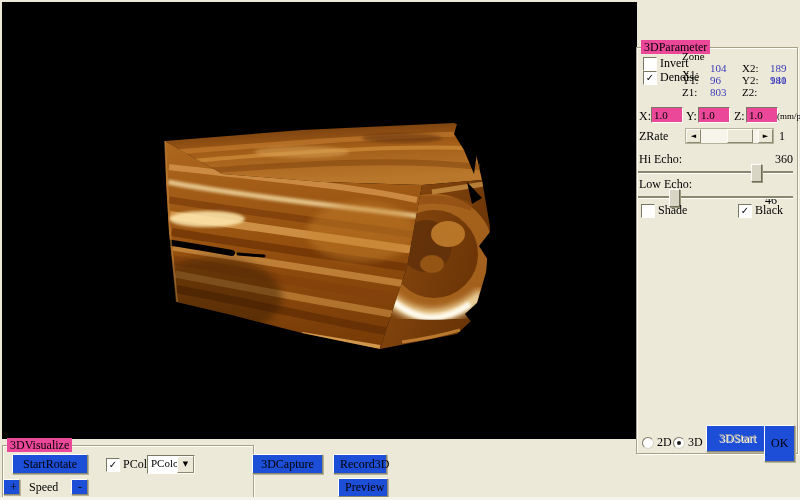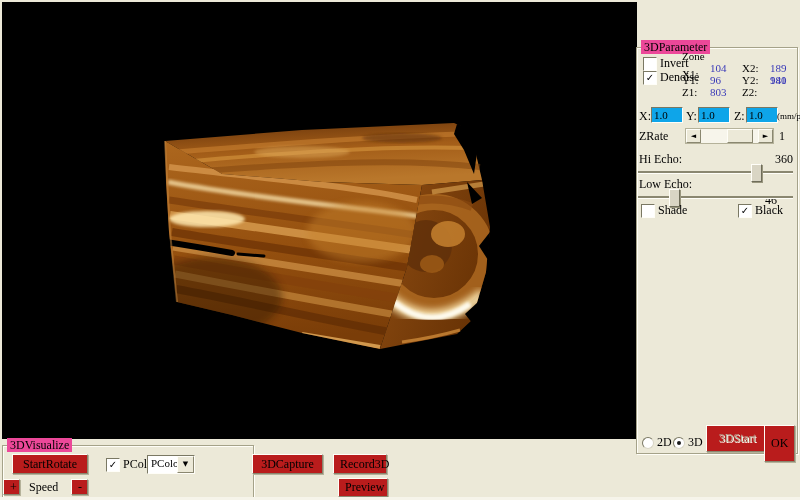--- a/index.html
+++ b/index.html
@@ -11,39 +11,39 @@
   .groupbox{position:absolute;border:1px solid #a5a289;
             box-shadow:inset 1px 1px 0 #fffef7,1px 1px 0 #fffef7;}
   .legend{position:absolute;top:-8px;left:4px;background:#ec4899;padding:0 3px;
           line-height:14px;white-space:nowrap;}
 
   .lbl{position:absolute;white-space:nowrap;line-height:13px;}
   .val{color:#3939b8;}
   .small{font-size:11px;}
   .tiny{font-size:9px;}
 
-  .btn{position:absolute;background:#b91c1c;border:1px solid;
+  .btn{position:absolute;background:#1d4ed8;border:1px solid;
        border-color:#fffef8 #8a8770 #8a8770 #fffef8;
        box-shadow:1px 1px 0 #b5b29a;text-align:center;
        font-family:"Liberation Serif",serif;font-size:12px;cursor:pointer;}
   .btn.disabled{color:#b6b39d;text-shadow:1px 1px 0 #fffef5;cursor:default;}
 
   .checkbox{position:absolute;width:12px;height:12px;background:#fff;border:1px solid;
             border-color:#7a7863 #fffef8 #fffef8 #7a7863;
             font-family:"DejaVu Sans",sans-serif;font-size:10px;line-height:11px;
             text-align:center;cursor:pointer;}
   .checkbox .mark{visibility:hidden;}
   .checkbox.checked .mark{visibility:visible;}
 
   .radio{position:absolute;width:10px;height:10px;border-radius:50%;background:#fff;
          border:1px solid #7a7863;border-bottom-color:#d8d5c4;border-right-color:#d8d5c4;cursor:pointer;}
   .radio.checked::after{content:"";position:absolute;left:3px;top:3px;width:4px;height:4px;
          border-radius:50%;background:#1a1a1a;}
 
-  .field{position:absolute;background:#0ea5e9;border:1px solid;
+  .field{position:absolute;background:#ec4899;border:1px solid;
          border-color:#7a7863 #fffef8 #fffef8 #7a7863;
          font-family:"Liberation Serif",serif;font-size:11px;padding:0 2px;height:14px;}
   input.field{outline:none;}
 
   .trackwrap{position:absolute;height:18px;}
   .track-line{position:absolute;left:0;right:0;top:7px;height:2px;background:#8a8770;
               box-shadow:0 1px 0 #fffef8;}
   .thumb{position:absolute;top:0;width:9px;height:16px;background:#d9d5c4;border:1px solid;
          border-color:#fffef8 #6f6d5a #6f6d5a #fffef8;box-shadow:1px 1px 0 #99967e;cursor:pointer;}
 

